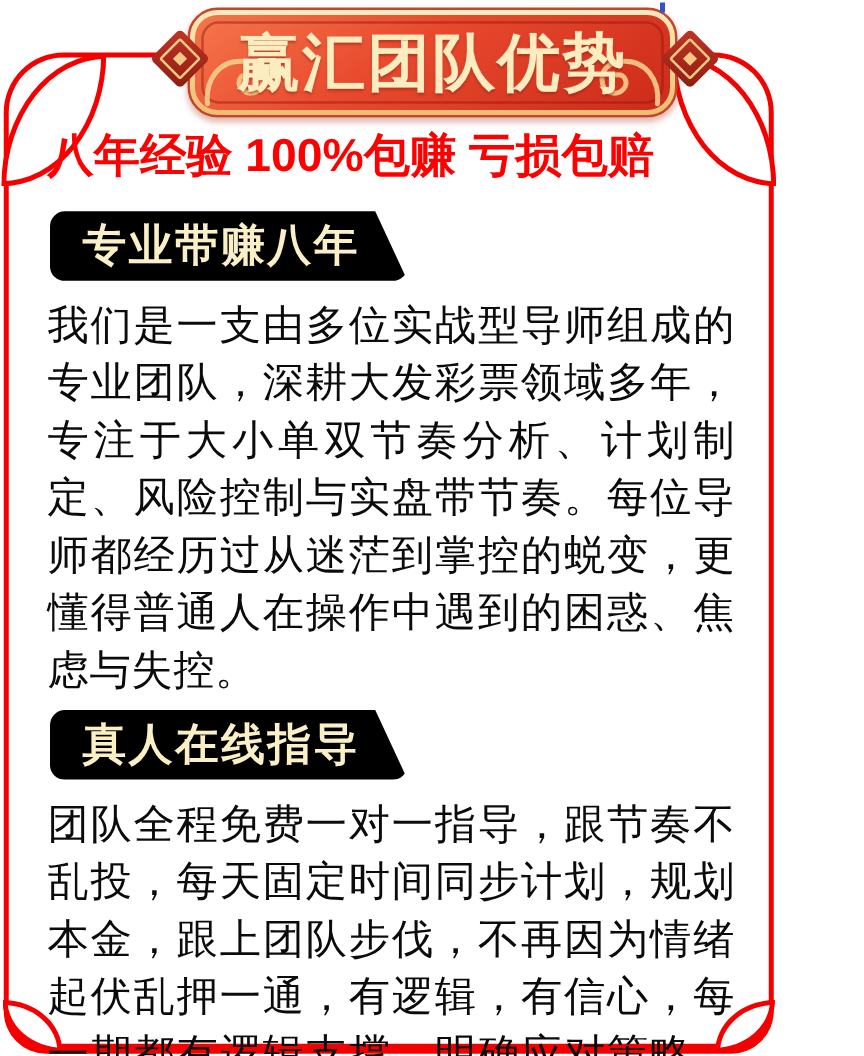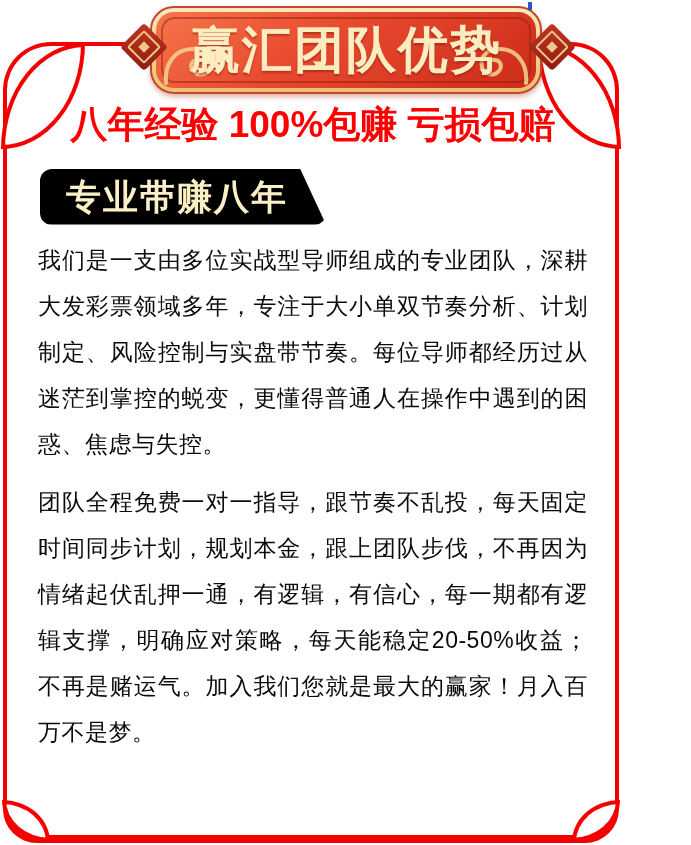--- a/index.html
+++ b/index.html
@@ -42,29 +42,29 @@
   .diamond::after { content:""; position:absolute; left:13px; top:13px;
     width:8px; height:8px; background:#F1C886; }
   .diamond.left  { left:127px; top:30px; }
   .diamond.right { left:535px; top:30px; }
 
   .blue-mark { position:absolute; left:528px; top:2px; width:4px; height:8px;
     background:#3652C9; z-index:5; }
 
   
   .content { position:absolute; left:38px; right:34px; top:104px; z-index:2; }
-  .subtitle { text-align:center; color:#FE0000; font-size:37px; font-weight:bold;
+  .subtitle { text-align:left; color:#FE0000; font-size:37px; font-weight:bold;
     line-height:1.15; white-space:nowrap; }
   .badge { display:inline-block; margin-top:22px; margin-left:2px;
     background:#000000; color:#FBEFC6; font-size:35px; font-weight:bold;
     line-height:56px; height:56px; padding:0 38px 0 26px; letter-spacing:2px;
     border-radius:12px;
     clip-path:polygon(0 0, calc(100% - 26px) 0, 100% 100%, 0 100%); }
   .badge.second { margin-top:9px; }
-  .para { margin-top:12px; font-size:23px; line-height:46px; color:#0B0B0B;
+  .para { margin-top:12px; font-size:33px; line-height:46px; color:#0B0B0B;
     text-align:justify; letter-spacing:.5px; }
 </style>
 </head>
 <body>
 
 <div class="poster">
 
   <div class="frame"></div>
   <div class="leaf tl"></div>
   <div class="leaf tr"></div>
@@ -90,17 +90,18 @@
 
   <div class="content">
     <div class="subtitle">八年经验 100%包赚 亏损包赔</div>
 
     <div>
       <div class="badge">专业带赚八年</div>
       <p class="para">我们是一支由多位实战型导师组成的专业团队，深耕大发彩票领域多年，专注于大小单双节奏分析、计划制定、风险控制与实盘带节奏。每位导师都经历过从迷茫到掌控的蜕变，更懂得普通人在操作中遇到的困惑、焦虑与失控。</p>
     </div>
 
     <div>
+      <div class="badge second">真人在线指导</div>
       <p class="para">团队全程免费一对一指导，跟节奏不乱投，每天固定时间同步计划，规划本金，跟上团队步伐，不再因为情绪起伏乱押一通，有逻辑，有信心，每一期都有逻辑支撑，明确应对策略，每天能稳定20-50%收益；不再是赌运气。加入我们您就是最大的赢家！月入百万不是梦。</p>
     </div>
   </div>
 
 </div>
 
 </body></html>

